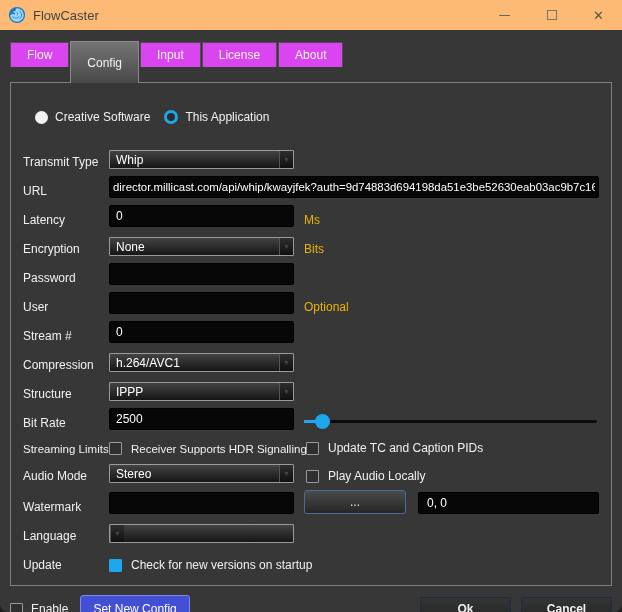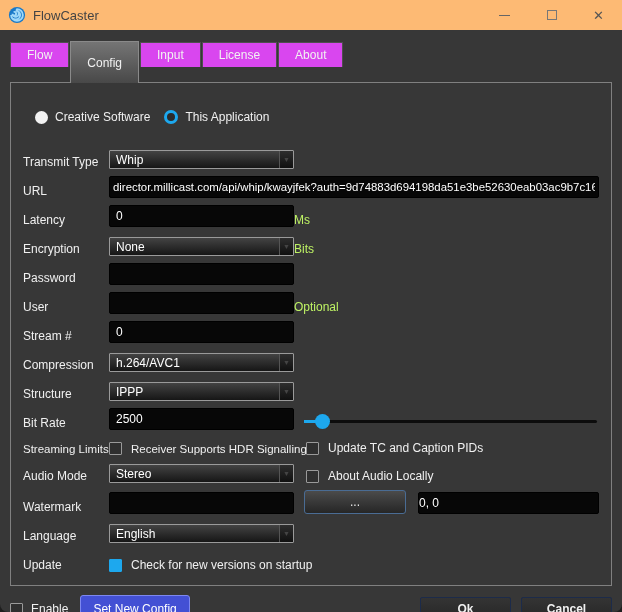--- a/index.html
+++ b/index.html
@@ -38,21 +38,21 @@
   }
 
   
   .groupbox {
     margin:-1px 10px 0 10px; border:1px solid #808080; height:504px;
     padding:22px 12px 0 12px; background:#373737;
   }
 
   .row { display:flex; align-items:flex-end; height:22px; margin-bottom:7px; }
   .lbl { width:86px; flex-shrink:0; font-size:12px; color:#f0f0f0; white-space:nowrap; }
-  .suffix { font-size:12px; color:#bef264; margin-left:0; }
+  .suffix { font-size:12px; color:#eab308; margin-left:10px; }
 
   
   .radio-row { display:flex; align-items:center; margin:4px 0 22px 12px; height:16px; }
   .radio-opt { display:flex; align-items:center; margin-right:14px; }
   .radio-dot { width:13px; height:13px; border-radius:50%; background:#f2f2f2; margin-right:7px; }
   .radio-ring { width:14px; height:14px; border-radius:50%; border:3px solid #1da8ee; background:#2b2b2b; margin-right:7px; }
   .radio-lbl { font-size:12px; color:#f0f0f0; }
 
   
   .tinput {
@@ -234,35 +234,34 @@
     </div>
 
     <div class="row">
       <span class="lbl">Audio Mode</span>
       <div class="combo">
         <span class="combo-val">Stereo</span>
         <span class="combo-btn">▼</span>
       </div>
       <div class="cb-group" style="margin-left:12px;">
         <span class="cb"></span>
-        <span class="cb-lbl">About Audio Locally</span>
+        <span class="cb-lbl">Play Audio Locally</span>
       </div>
     </div>
 
     <div class="row" style="height:24px;">
       <span class="lbl">Watermark</span>
       <input class="tinput" value="" style="">
       <div class="btn-dots">...</div>
-      <input class="tinput grow" style="margin-left: 12px; padding-left: 0;" value="0, 0">
+      <input class="tinput grow" style="margin-left: 12px; padding-left: 8px;" value="0, 0">
     </div>
 
     <div class="row">
       <span class="lbl">Language</span>
       <div class="combo">
-        <span class="combo-val">English</span>
         <span class="combo-btn">▼</span>
       </div>
     </div>
 
     <div class="row">
       <span class="lbl">Update</span>
       <div class="cb-group">
         <span class="cb checked"></span>
         <span class="cb-lbl">Check for new versions on startup</span>
       </div>

